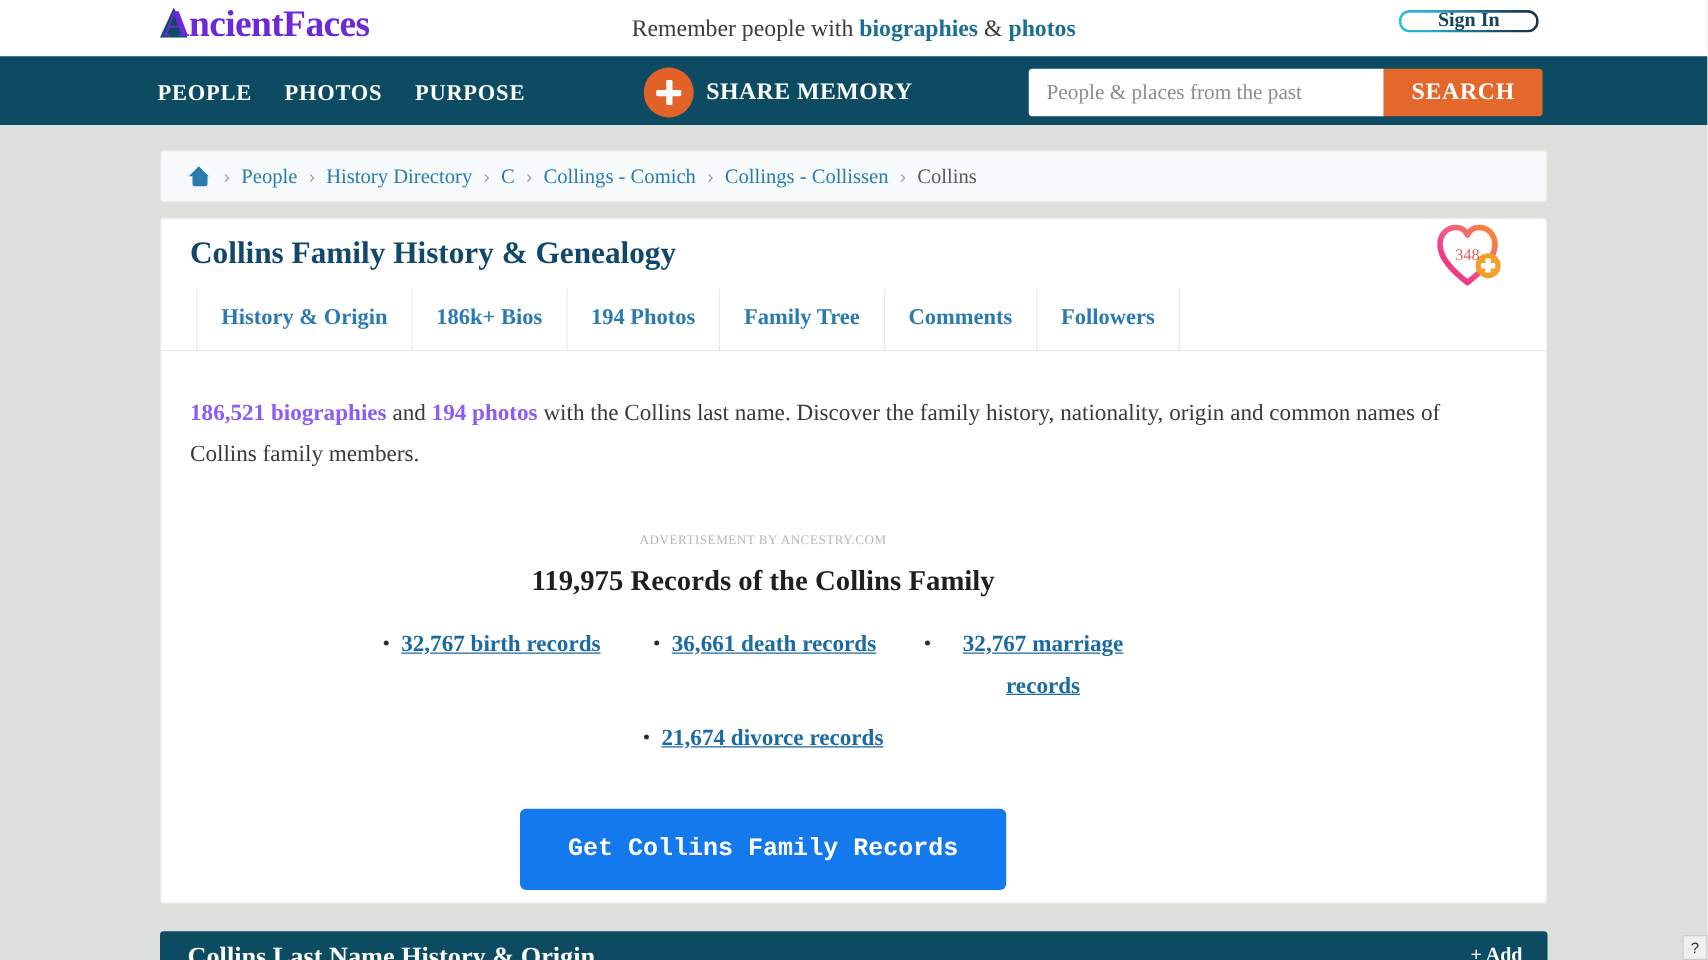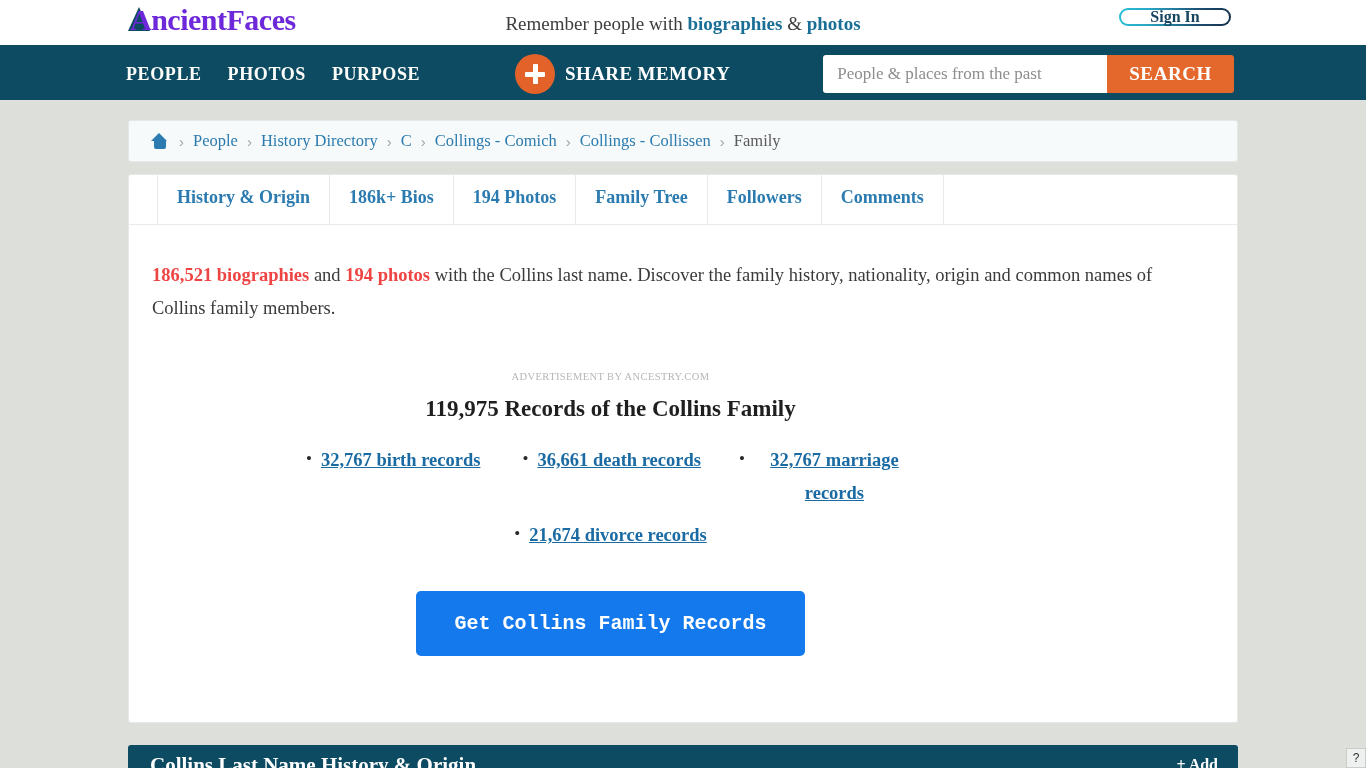--- a/index.html
+++ b/index.html
@@ -270,21 +270,21 @@
   .tab:first-child { border-left: 1px solid #e8ebe9; }
 
   .card-body { padding: 34px 24px 0 23px; }
   .intro {
     font-size: 18.5px;
     line-height: 33px;
     color: #3a3a3a;
     max-width: 1040px;
   }
   .intro a {
-    color: #ef4444;
+    color: #8b5cf6;
     font-weight: bold;
     text-decoration: none;
     cursor: pointer;
   }
 
   .ad-block { margin-top: 46px; text-align: center; }
   .ad-label {
     font-size: 10.5px;
     letter-spacing: 0.4px;
     color: #b6b6b6;
@@ -419,33 +419,53 @@
   <a>People</a>
   <span class="crumb-sep">›</span>
   <a>History Directory</a>
   <span class="crumb-sep">›</span>
   <a>C</a>
   <span class="crumb-sep">›</span>
   <a>Collings - Comich</a>
   <span class="crumb-sep">›</span>
   <a>Collings - Collissen</a>
   <span class="crumb-sep">›</span>
-  <span class="crumb-cur">Family</span>
+  <span class="crumb-cur">Collins</span>
 </div>
 
 <div class="card">
 
+  <div class="card-head">
+    <div class="card-title">Collins Family History &amp; Genealogy</div>
+
+    <div class="heart-badge">
+      <svg width="58" height="54" viewBox="0 0 58 54">
+        <defs>
+          <linearGradient id="hg" x1="0" y1="1" x2="1" y2="0">
+            <stop offset="0%" stop-color="#ea1e78"></stop>
+            <stop offset="50%" stop-color="#f2588f"></stop>
+            <stop offset="100%" stop-color="#f68b2c"></stop>
+          </linearGradient>
+        </defs>
+        <path d="M25 48 C8 35 3 26 3 18 C3 9 9 4 15.5 4 C20 4 23.5 6.5 25 10 C26.5 6.5 30 4 34.5 4 C41 4 47 9 47 18 C47 26 42 35 25 48 Z" fill="none" stroke="url(#hg)" stroke-width="4.5" stroke-linejoin="round"></path>
+        <circle cx="41.5" cy="34.5" r="10" fill="#f4a02a"></circle>
+        <rect x="35.8" y="32.3" width="11.4" height="4.4" rx="1" fill="#fff"></rect>
+        <rect x="39.3" y="28.8" width="4.4" height="11.4" rx="1" fill="#fff"></rect>
+      </svg>
+      <span class="hcount">348</span>
+    </div>
+  </div>
 
   <div class="tabs">
     <div class="tab">History &amp; Origin</div>
     <div class="tab">186k+ Bios</div>
     <div class="tab">194 Photos</div>
     <div class="tab">Family Tree</div>
+    <div class="tab">Comments</div>
     <div class="tab">Followers</div>
-    <div class="tab">Comments</div>
   </div>
 
   <div class="card-body">
 
     <p class="intro"><a>186,521 biographies</a><span> and </span><a>194 photos</a><span> with the Collins last name. Discover the family history, nationality, origin and common names of Collins family members.</span></p>
 
     <div class="ad-block">
       <div class="ad-label">ADVERTISEMENT BY ANCESTRY.COM</div>
       <div class="ad-title">119,975 Records of the Collins Family</div>
 

